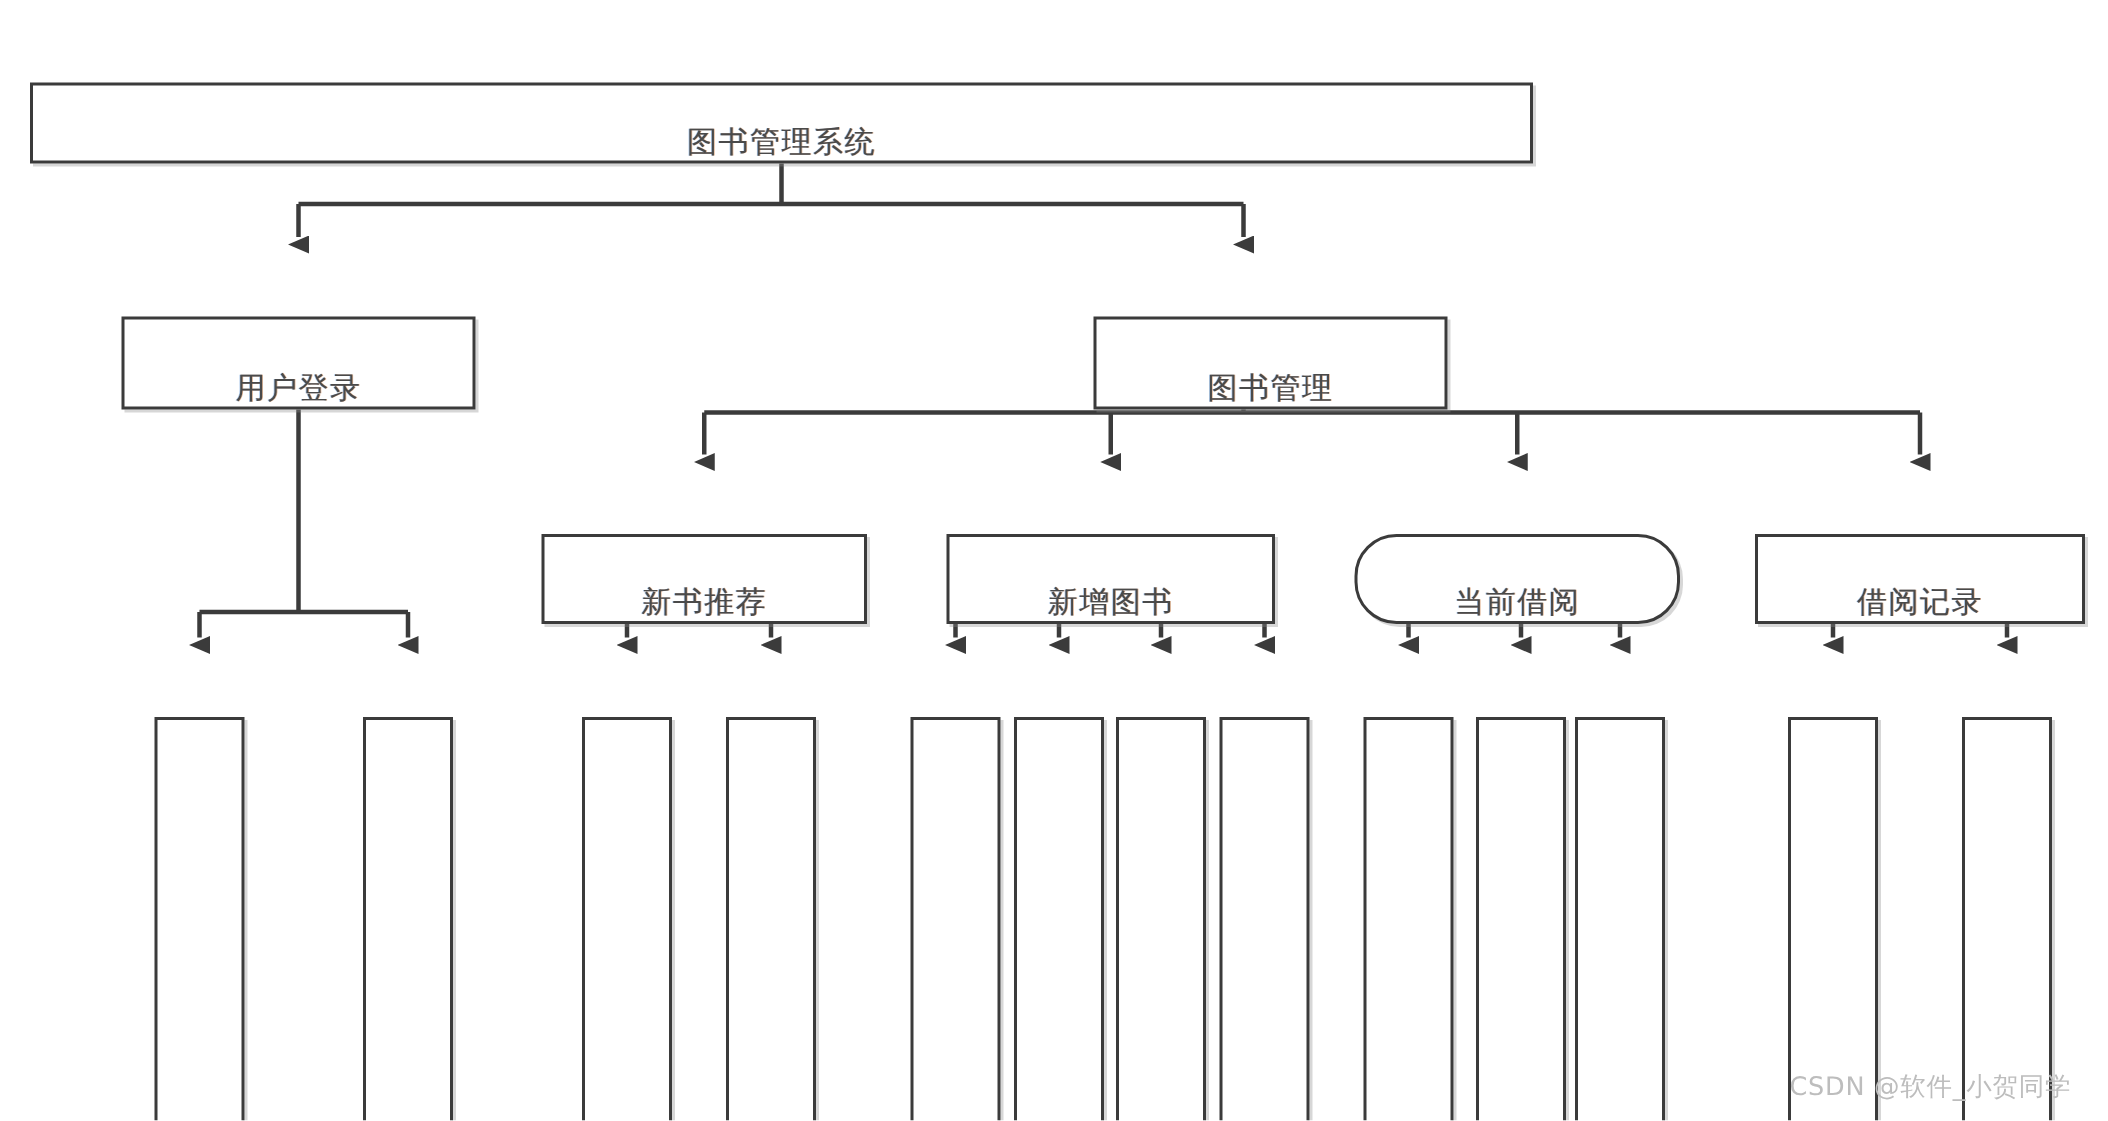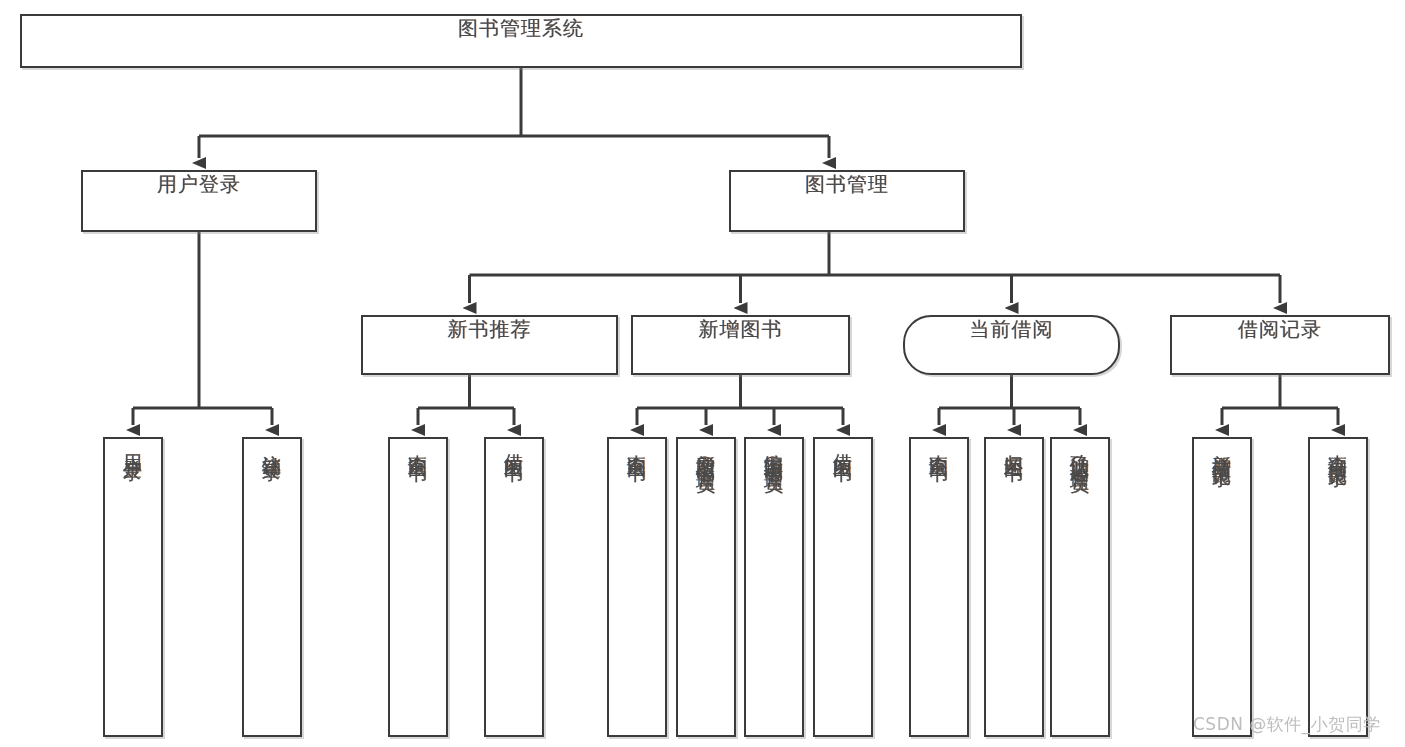--- a/index.html
+++ b/index.html
@@ -24,23 +24,24 @@
     width: 1405px;
     height: 747px;
     pointer-events: none;
   }
   .node {
     position: absolute;
     box-sizing: border-box;
     background: #ffffff;
     border: 2px solid #3b3b3b;
     display: flex;
-    align-items: flex-start;
+    align-items: flex-end;
     justify-content: center;
     box-shadow: 2px 2px 0 rgba(140,140,140,0.35);
+    margin-top: 41px;
   }
   .node .label {
     color: #4a4a4a;
     font-size: 20px;
     line-height: 1.25;
     letter-spacing: 1px;
     white-space: nowrap;
     text-shadow: 0.5px 0 0 rgba(200,120,60,0.55), -0.5px 0 0 rgba(80,140,210,0.5);
   }
   .node.vertical .label {
@@ -107,21 +108,21 @@
   <div id="node-layer">
       <div class="node" style="left: 20px; top: 14px; width: 1002px; height: 54px;">
         <span class="label">图书管理系统</span>
       </div>
       <div class="node" style="left: 81px; top: 170px; width: 236px; height: 62px;">
         <span class="label">用户登录</span>
       </div>
       <div class="node" style="left: 729px; top: 170px; width: 236px; height: 62px;">
         <span class="label">图书管理</span>
       </div>
-      <div class="node" style="left: 361px; top: 315px; width: 257px; height: 60px;">
+      <div class="node" style="left: 361px; top: 315px; width: 217px; height: 60px;">
         <span class="label">新书推荐</span>
       </div>
       <div class="node" style="left: 631px; top: 315px; width: 219px; height: 60px;">
         <span class="label">新增图书</span>
       </div>
       <div class="node" style="left: 903px; top: 315px; width: 217px; height: 60px; border-radius: 28px;">
         <span class="label">当前借阅</span>
       </div>
       <div class="node" style="left: 1170px; top: 315px; width: 220px; height: 60px;">
         <span class="label">借阅记录</span>

